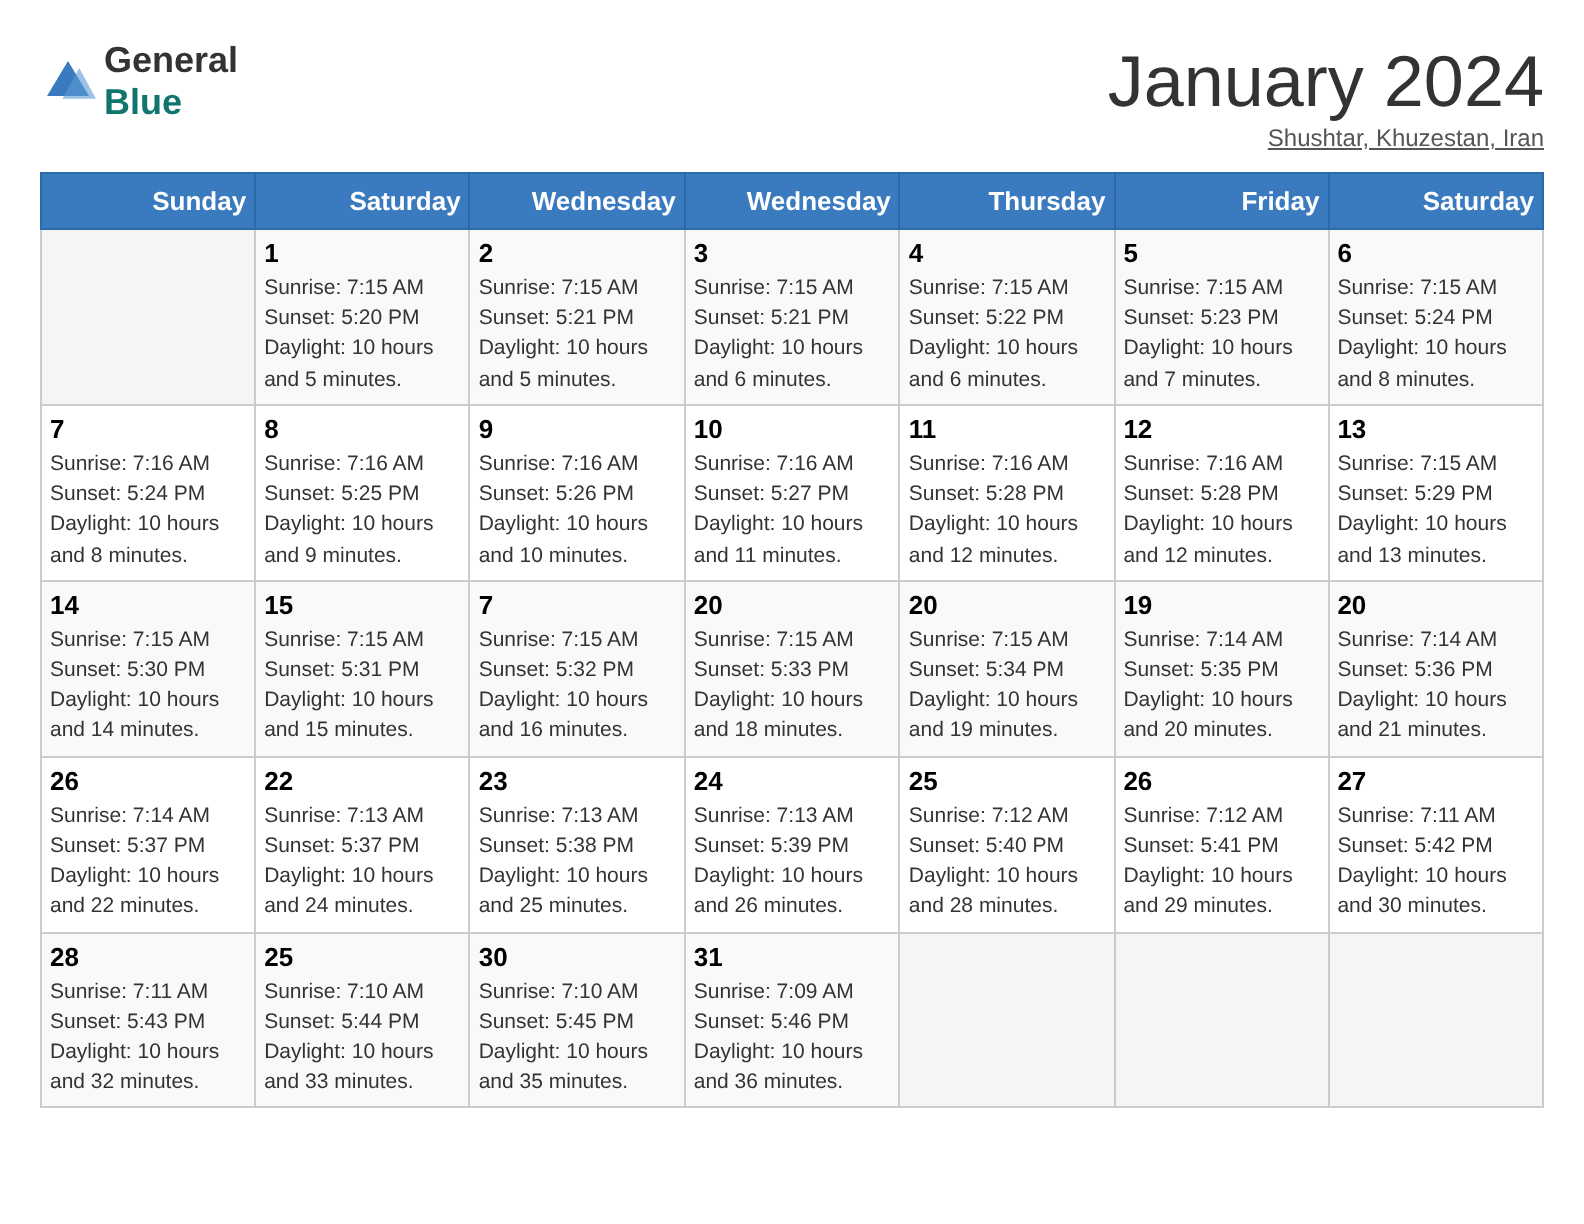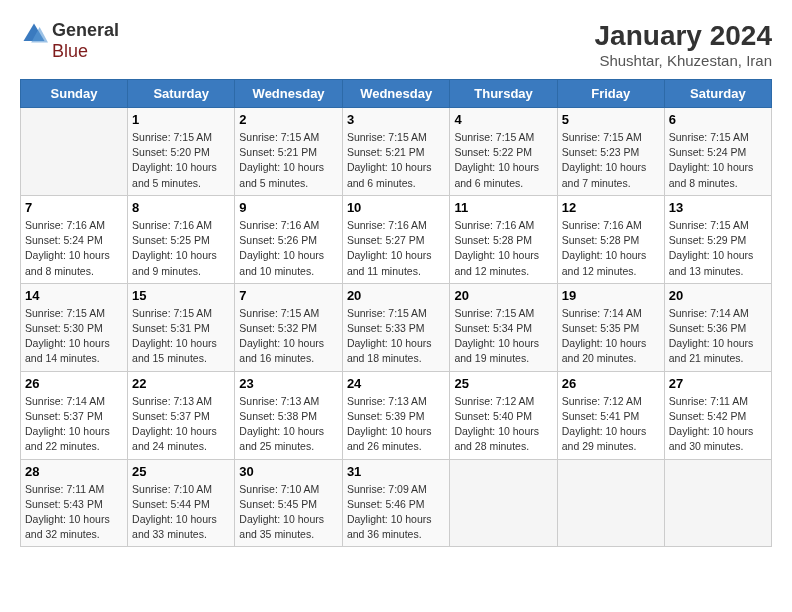--- a/index.html
+++ b/index.html
@@ -11,59 +11,60 @@
       padding: 20px;
     }
     .header {
       display: flex;
       justify-content: space-between;
       align-items: flex-start;
       margin-bottom: 10px;
     }
     .logo {
       display: flex;
-      align-items: flex-start;
+      align-items: center;
       gap: 4px;
     }
     .logo-text-general {
       font-size: 18px;
       font-weight: bold;
       color: #333;
     }
     .logo-text-blue {
       font-size: 18px;
-      font-weight: normal;
-      color: #7f1d1d;
+      font-weight: bold;
+      color: #0f766e;
     }
     .logo-icon {
       width: 28px;
       height: 28px;
     }
     .title-block {
       text-align: right;
     }
     .calendar-title {
-      font-size: 28px;
-      font-weight: bold;
+      font-size: 36px;
+      font-weight: normal;
       color: #333;
     }
     .calendar-subtitle {
-      font-size: 15px;
+      font-size: 12px;
       color: #555;
+      text-decoration: underline;
     }
     table {
       width: 100%;
       border-collapse: collapse;
       font-size: 11px;
     }
     thead tr th {
       background-color: #3a7abf;
       color: #fff;
       padding: 6px 4px;
-      text-align: center;
+      text-align: right;
       font-size: 13px;
       font-weight: bold;
       border: 1px solid #2d6aa8;
     }
     tbody tr td {
       border: 1px solid #ccc;
       padding: 4px;
       vertical-align: top;
       width: 108px;
       min-height: 80px;

